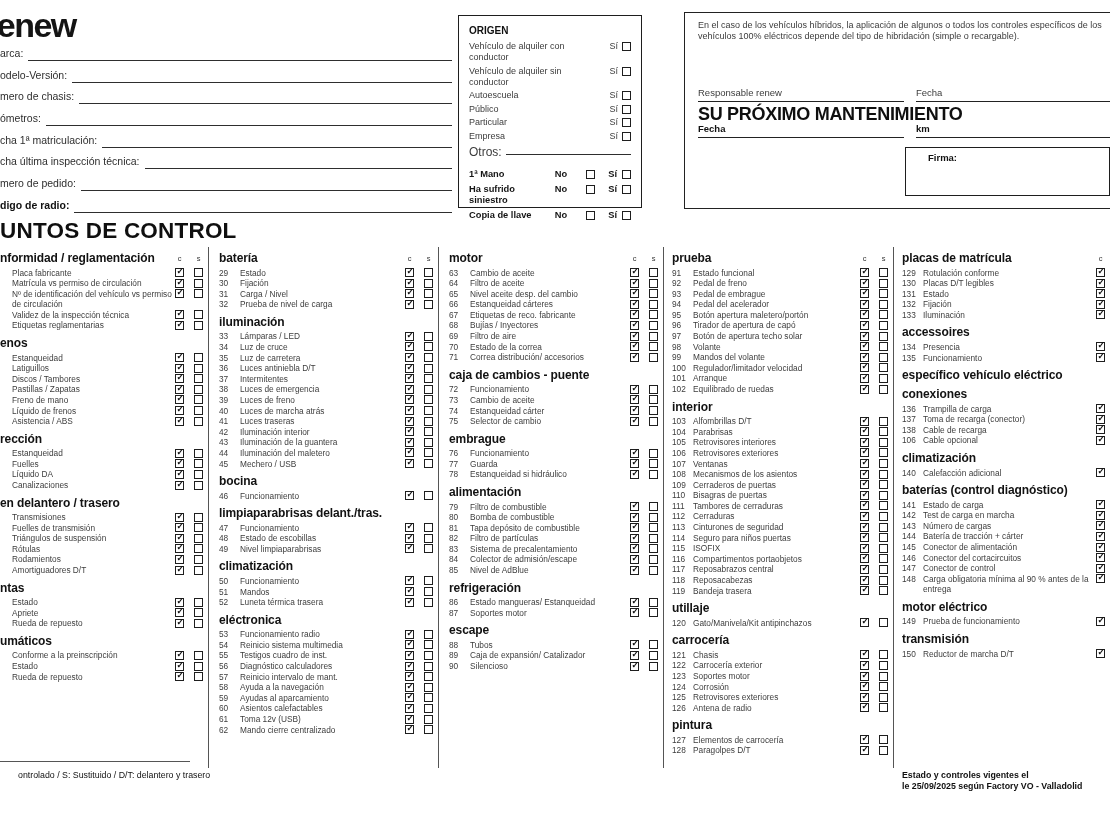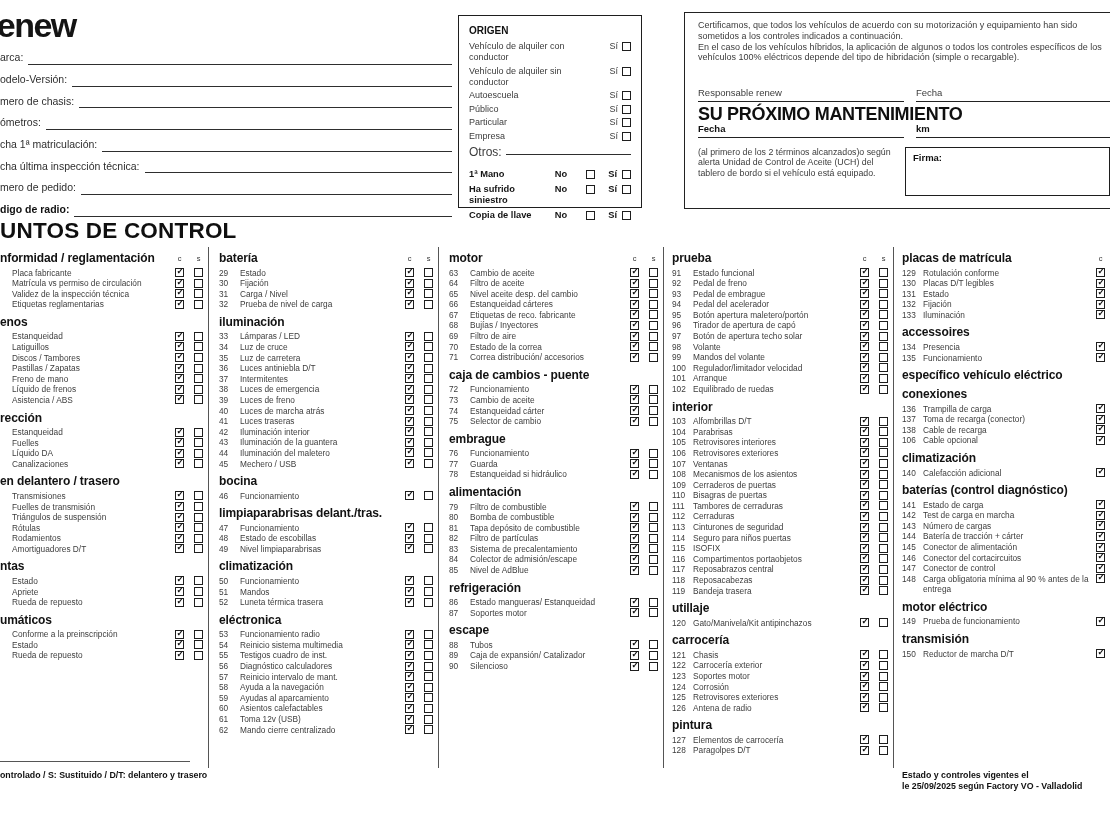--- a/index.html
+++ b/index.html
@@ -3,21 +3,21 @@
 <meta charset="utf-8">
 <style>
   *{margin:0;padding:0;box-sizing:border-box}
   html,body{width:1110px;height:833px;overflow:hidden;background:#fff;
     font-family:"Liberation Sans", sans-serif;-webkit-font-smoothing:antialiased}
   body{position:relative;color:#2e2e2e}
 
   
   #logo{position:absolute;left:-15px;top:6px;font-size:34px;font-weight:800;letter-spacing:-1.5px;color:#141414}
   #vehicle-fields{position:absolute;left:0;top:47px;width:452px}
-  .vf-row{display:flex;align-items:center;height:21.7px}
+  .vf-row{display:flex;align-items:flex-start;height:21.7px}
   .vf-label{font-size:10.5px;color:#2e2e2e;padding-right:5px;white-space:nowrap;line-height:13px}
   .vf-label.bold{font-weight:700;color:#111}
   .fill-line{flex:1;border-bottom:1.3px solid #2e2e2e;height:14px}
 
   
   #origen-box{position:absolute;left:458px;top:15px;width:184px;height:193px;border:1.6px solid #1e1e1e;padding:9px 10px 5px}
   #origen-title{font-size:10px;font-weight:700;color:#111;margin-bottom:5px}
   .orow{display:flex;align-items:flex-start;margin-bottom:2.5px;font-size:9px;color:#3c3c3c;line-height:11px}
   .olbl{width:130px}
   .ocl{margin-left:auto;display:flex;gap:4px;align-items:center}
@@ -36,21 +36,21 @@
   #resp-label{position:absolute;left:0;top:67px;font-size:9.5px}
   #fecha-label{position:absolute;left:218px;top:67px;font-size:9.5px}
   #resp-line{position:absolute;left:0;top:81px;width:206px;height:1.3px;background:#222}
   #fecha-line{position:absolute;left:218px;top:81px;width:194px;height:1.3px;background:#222}
   #next-title{position:absolute;left:0;top:84px;font-size:18px;font-weight:800;color:#0f0f0f;letter-spacing:-0.3px;white-space:nowrap}
   #next-fecha{position:absolute;left:0;top:103px;font-weight:700;color:#111;font-size:9.5px}
   #km-label{position:absolute;left:218px;top:103px;font-weight:700;color:#111;font-size:9.5px}
   #next-line1{position:absolute;left:0;top:117px;width:206px;height:1.3px;background:#222}
   #next-line2{position:absolute;left:218px;top:117px;width:194px;height:1.3px;background:#222}
   #maint-note{position:absolute;left:0;top:127px;width:200px;font-size:8.8px;line-height:10.4px}
-  #firma-box{position:absolute;left:207px;top:127px;width:205px;height:49px;border:1.6px solid #1e1e1e;padding:4px 7px}
+  #firma-box{position:absolute;left:207px;top:127px;width:205px;height:49px;border:1.6px solid #1e1e1e;padding:4px 22px}
   #firma-label{font-size:9.5px;font-weight:700;color:#111}
 
   
   #main-title{position:absolute;left:0;top:218px;font-size:22.5px;font-weight:800;color:#0f0f0f;letter-spacing:0.2px;white-space:nowrap}
   .vdiv{position:absolute;top:247px;height:521px;width:1px;background:#555}
   .col{position:absolute;top:251px}
   #col1{left:0;width:208px} #col2{left:219px;width:219px} #col3{left:449px;width:214px}
   #col4{left:672px;width:221px} #col5{left:902px;width:208px}
   .sec-h{display:flex;align-items:center;margin:5px 0 2.5px;font-size:12px;font-weight:700;color:#121212;line-height:14px}
   .col > .sec-h:first-child{margin-top:0}
@@ -61,21 +61,21 @@
   .num{width:21px;flex:none}
   #col1 .num{width:12px}
   .lbl{flex:1;padding-right:2px}
   .bx{display:flex;justify-content:space-between;width:28px;margin-right:5px;flex:none;padding-top:0.5px}
   #col5 .bx,#col5 .cs{width:9px;justify-content:flex-end}
   .cb{width:9px;height:9px;border:1.3px solid #1e1e1e;background:#fff;position:relative;flex:none}
   .cb.ck::after{content:"\2713";position:absolute;left:0.5px;top:-3px;font-size:9px;font-weight:700;color:#111}
 
   
   #fl-line{position:absolute;left:0;top:761px;width:190px;height:1px;background:#555}
-  #footer-left{position:absolute;left:0;top:770px;font-size:8.8px;font-weight:700;color:#111;white-space:nowrap}
+  #footer-left{position:absolute;left:18px;top:770px;font-size:8.8px;font-weight:400;color:#111;white-space:nowrap}
   #footer-right{position:absolute;left:902px;top:770px;width:208px;overflow:hidden;font-size:8.8px;font-weight:700;color:#111;line-height:10.6px;white-space:nowrap}
 </style>
 </head>
 <body>
 
 <div id="logo">renew</div>
 <div id="vehicle-fields">
     <div class="vf-row">
       <span class="vf-label">arca:</span>
       <span class="fill-line"></span>
@@ -195,32 +195,30 @@
         </span>
       </div>
     </div>
 </div>
 
 <div class="rule" style="left:684px;top:12px;width:426px;height:1.4px"></div>
 <div class="rule" style="left:684px;top:12px;width:1.4px;height:197px"></div>
 <div class="rule" style="left:684px;top:208px;width:426px;height:1.4px"></div>
 
 <div id="cert-content">
-  <div class="cert-p">Certificamos, que todos los vehículos de acuerdo con su motorización y equipamiento han sido sometidos a los controles indicados a continuación.</div>
   <div class="cert-p">En el caso de los vehículos híbridos, la aplicación de algunos o todos los controles específicos de los vehículos 100% eléctricos depende del tipo de hibridación (simple o recargable).</div>
   <div id="resp-label"><span>Responsable</span> <span class="brand">renew</span></div>
   <div id="fecha-label">Fecha</div>
   <div id="resp-line"></div>
   <div id="fecha-line"></div>
   <div id="next-title">SU PRÓXIMO MANTENIMIENTO</div>
   <div id="next-fecha">Fecha</div>
   <div id="km-label">km</div>
   <div id="next-line1"></div>
   <div id="next-line2"></div>
-  <div id="maint-note">(al primero de los 2 términos alcanzados)o según alerta Unidad de Control de Aceite (UCH) del tablero de bordo si el vehículo está equipado.</div>
   <div id="firma-box">
     <span id="firma-label">Firma:</span>
   </div>
 </div>
 
 <div id="main-title">UNTOS DE CONTROL</div>
 <div class="vdiv" style="left:208px"></div>
 <div class="vdiv" style="left:438px"></div>
 <div class="vdiv" style="left:663px"></div>
 <div class="vdiv" style="left:893px"></div>
@@ -244,20 +242,28 @@
     <div class="it">
       <span class="num"></span>
       <span class="lbl">Matrícula vs permiso de circulación</span>
       <span class="bx">
         <span class="cb ck"></span>
         <span class="cb"></span>
       </span>
     </div>
     <div class="it">
       <span class="num"></span>
+      <span class="lbl">Nº de identificación del vehículo vs permiso de circulación</span>
+      <span class="bx">
+        <span class="cb ck"></span>
+        <span class="cb"></span>
+      </span>
+    </div>
+    <div class="it">
+      <span class="num"></span>
       <span class="lbl">Validez de la inspección técnica</span>
       <span class="bx">
         <span class="cb ck"></span>
         <span class="cb"></span>
       </span>
     </div>
     <div class="it">
       <span class="num"></span>
       <span class="lbl">Etiquetas reglamentarias</span>
       <span class="bx">

